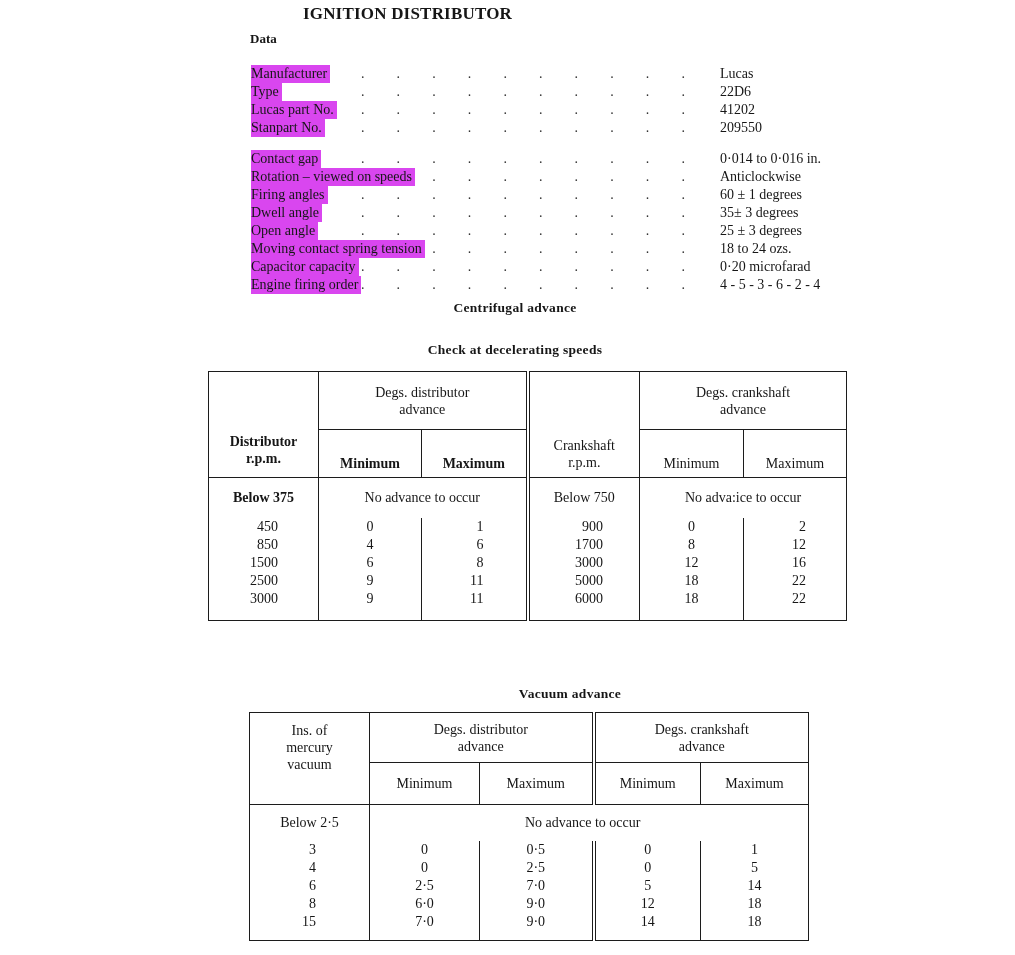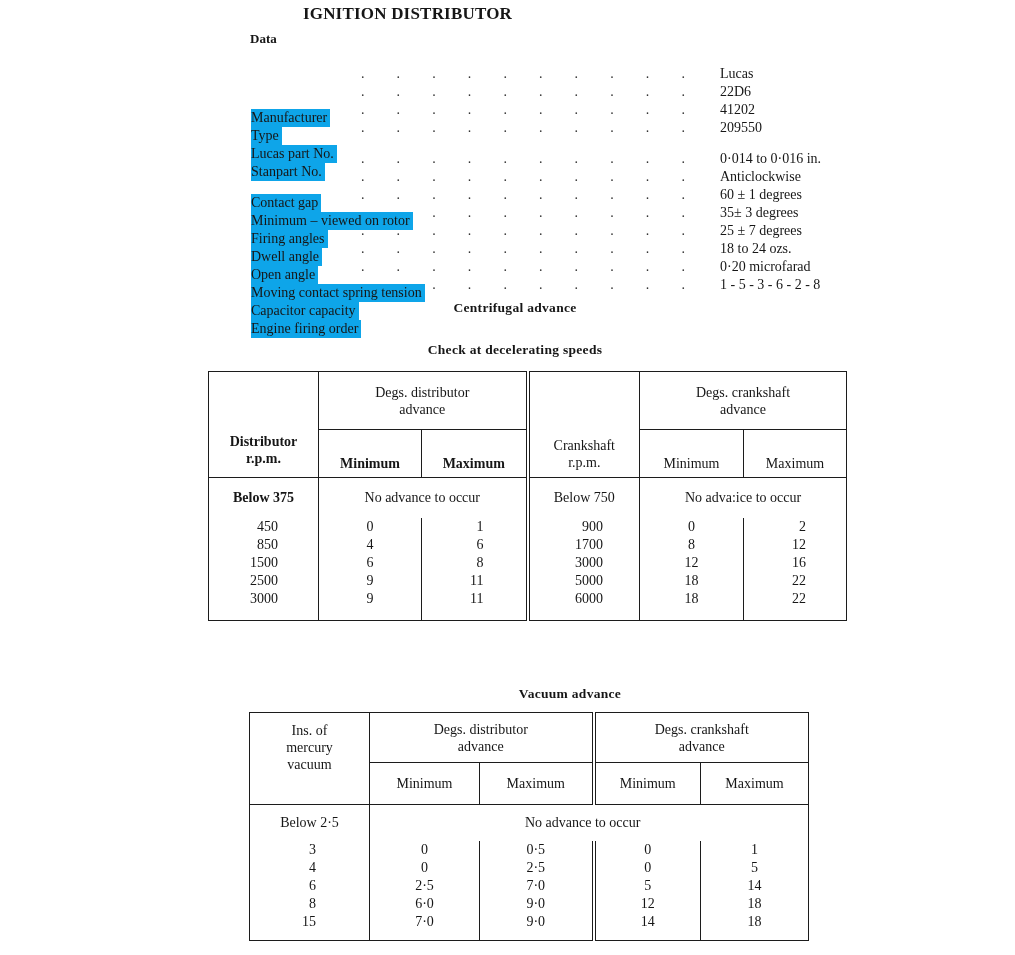--- a/index.html
+++ b/index.html
@@ -5,21 +5,21 @@
   html, body { margin: 0; padding: 0; background: #ffffff; }
   body {
     width: 1015px; height: 955px; position: relative; overflow: hidden;
     font-family: "Liberation Serif", "DejaVu Serif", serif;
     color: #161616;
   }
   .abs { position: absolute; }
   .title { left: 0; width: 815px; top: 4px; text-align: center; font-size: 17px; font-weight: bold; letter-spacing: 0.2px; }
   .section-heading { left: 250px; top: 31px; font-size: 13px; font-weight: bold; }
   .spec-row { position: absolute; left: 251px; height: 18px; width: 600px; font-size: 14px; line-height: 18px; }
-  .spec-label { position: absolute; left: 0; top: 0; white-space: nowrap; background: #0ea5e9; padding-right: 3px; z-index: 2; margin-top: 44px; }
+  .spec-label { position: absolute; left: 0; top: 0; white-space: nowrap; background: #d946ef; padding-right: 3px; z-index: 2; }
   .spec-dots { position: absolute; left: 0; top: 0; width: 435px; white-space: nowrap; overflow: hidden; font-size: 14px; letter-spacing: 14.3px; color: #333; z-index: 1; padding-left: 110px; box-sizing: border-box; }
   .spec-value { position: absolute; left: 469px; top: 0; white-space: nowrap; }
   .caption { font-size: 13.5px; font-weight: bold; text-align: center; white-space: nowrap; letter-spacing: 0.3px; }
 
   table.adv { position: absolute; border-collapse: collapse; font-size: 14px; table-layout: fixed; }
   table.adv td, table.adv th { border: 1.5px solid #1c1c1c; font-weight: normal; text-align: center; padding: 0; vertical-align: middle; line-height: 17px; }
   table.adv th.bold { font-weight: bold; }
   table.adv .dbl-right { border-right: 4px double #1c1c1c !important; margin-left: 32px; }
   table.adv td.data { vertical-align: top; line-height: 18px; border-top: none; border-bottom: 1.5px solid #1c1c1c; }
   table.adv td.na { border-bottom: none; }
@@ -56,53 +56,53 @@
   </div>
 </div>
 
 <div>
   <div class="spec-row" style="top:150px">
     <span class="spec-label">Contact gap</span>
     <span class="spec-dots">. . . . . . . . . . . . . . . .</span>
     <span class="spec-value">0·014 to 0·016 in.</span>
   </div>
   <div class="spec-row" style="top:168px">
-    <span class="spec-label">Minimum – viewed on rotor</span>
+    <span class="spec-label">Rotation – viewed on speeds</span>
     <span class="spec-dots">. . . . . . . . . . . . . . . .</span>
     <span class="spec-value">Anticlockwise</span>
   </div>
   <div class="spec-row" style="top:186px">
     <span class="spec-label">Firing angles</span>
     <span class="spec-dots">. . . . . . . . . . . . . . . .</span>
     <span class="spec-value">60 ± 1 degrees</span>
   </div>
   <div class="spec-row" style="top:204px">
     <span class="spec-label">Dwell angle</span>
     <span class="spec-dots">. . . . . . . . . . . . . . . .</span>
     <span class="spec-value">35± 3 degrees</span>
   </div>
   <div class="spec-row" style="top:222px">
     <span class="spec-label">Open angle</span>
     <span class="spec-dots">. . . . . . . . . . . . . . . .</span>
-    <span class="spec-value">25 ± 7 degrees</span>
+    <span class="spec-value">25 ± 3 degrees</span>
   </div>
   <div class="spec-row" style="top:240px">
     <span class="spec-label">Moving contact spring tension</span>
     <span class="spec-dots">. . . . . . . . . . . . . . . .</span>
     <span class="spec-value">18 to 24 ozs.</span>
   </div>
   <div class="spec-row" style="top:258px">
     <span class="spec-label">Capacitor capacity</span>
     <span class="spec-dots">. . . . . . . . . . . . . . . .</span>
     <span class="spec-value">0·20 microfarad</span>
   </div>
   <div class="spec-row" style="top:276px">
     <span class="spec-label">Engine firing order</span>
     <span class="spec-dots">. . . . . . . . . . . . . . . .</span>
-    <span class="spec-value">1 - 5 - 3 - 6 - 2 - 8</span>
+    <span class="spec-value">4 - 5 - 3 - 6 - 2 - 4</span>
   </div>
 </div>
 
 <div class="abs caption" style="left:415px; width:200px; top:300px;">Centrifugal advance</div>
 <div class="abs caption" style="left:365px; width:300px; top:342px; font-weight:bold;">Check at decelerating speeds</div>
 
 <table class="adv" style="left:208px; top:371px; width:638px;">
   <colgroup>
     <col style="width:110px">
       <col style="width:103px">

